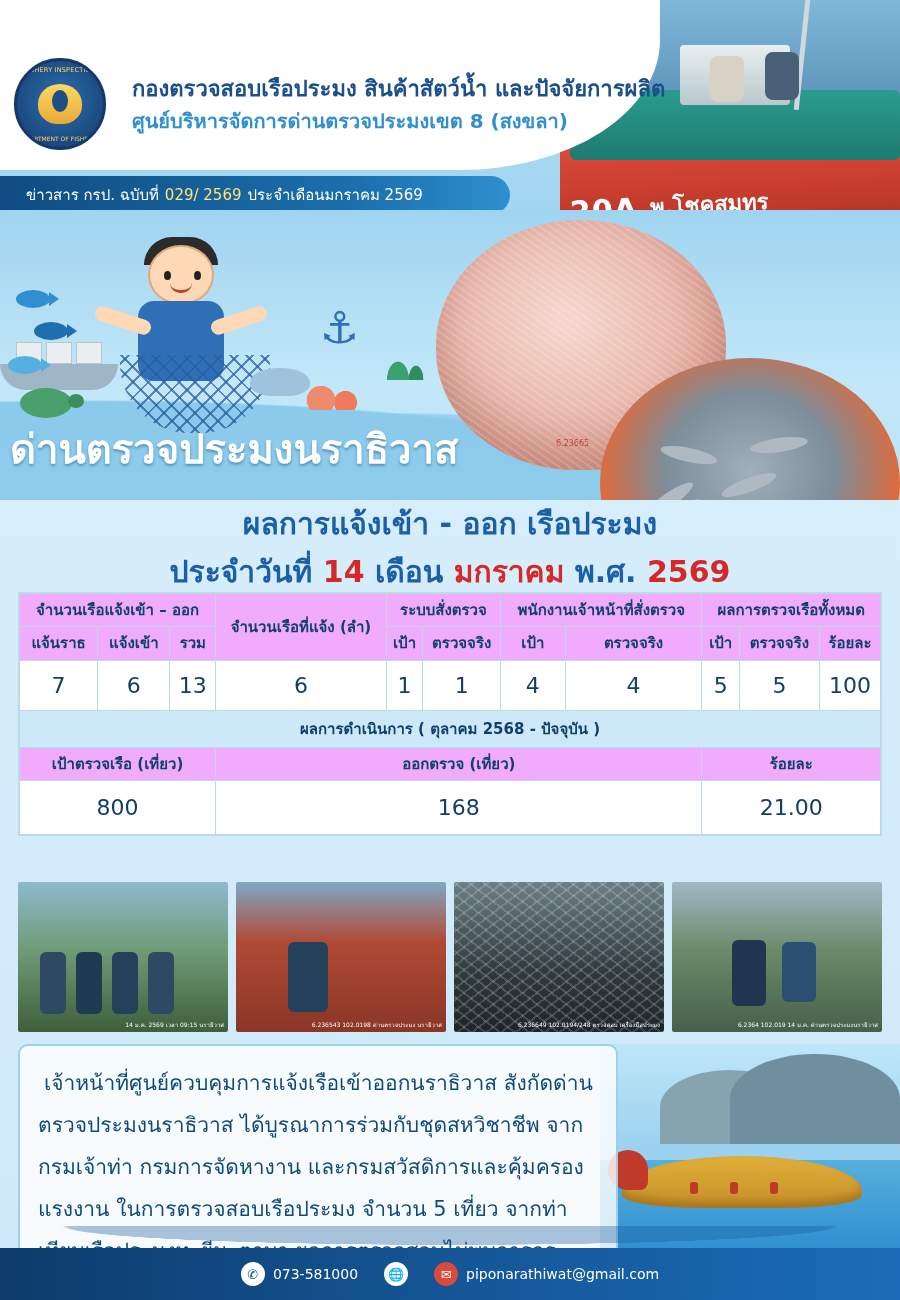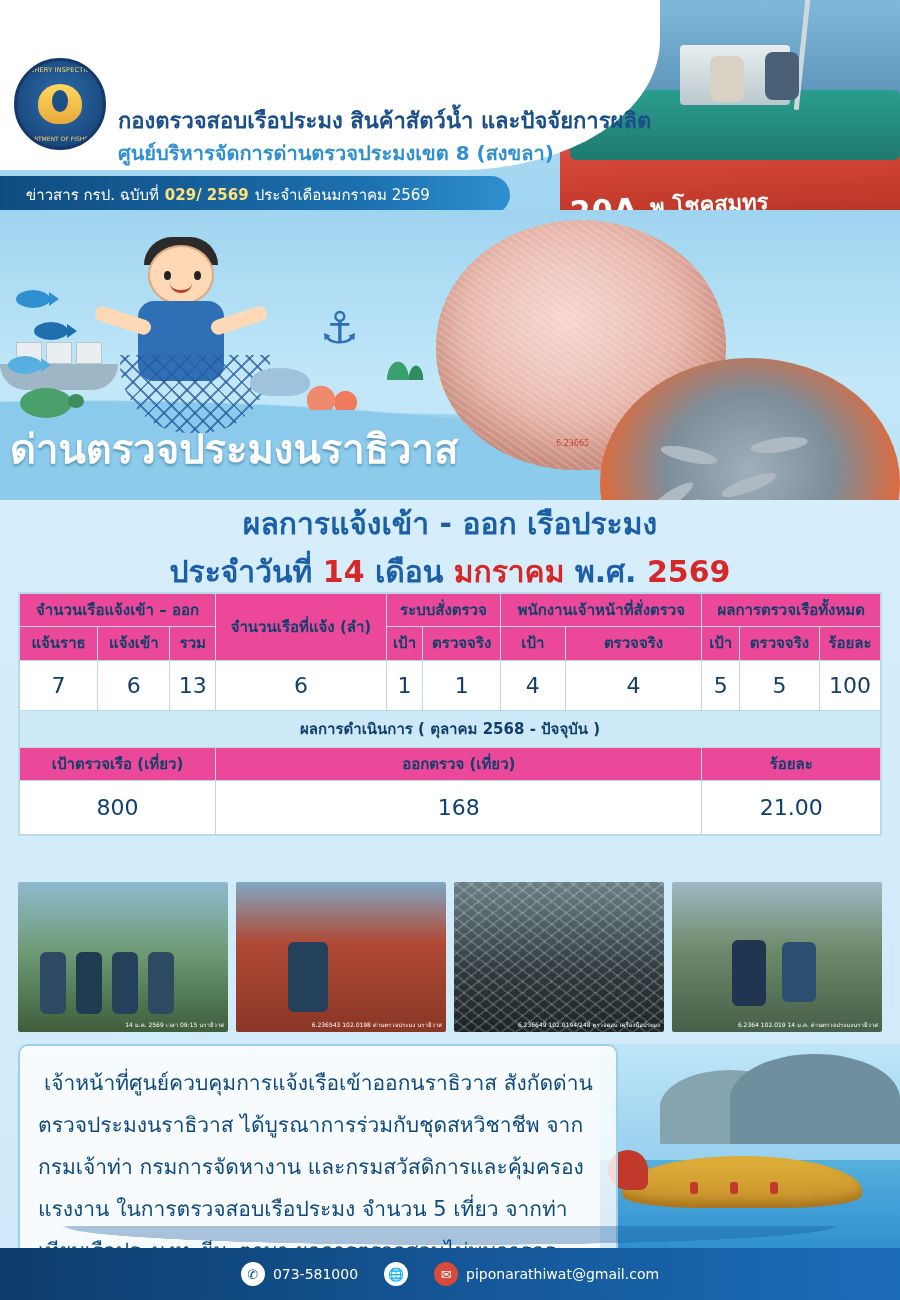--- a/index.html
+++ b/index.html
@@ -89,38 +89,38 @@
     width: 44px; height: 40px; border-radius: 50% 50% 45% 45%;
     background: linear-gradient(180deg,#ffd95e, #e8a93a);
     position: relative;
   }
   .logo .emblem:before{
     content:""; position:absolute; left:50%; top:6px; transform:translateX(-50%);
     width:16px;height:22px;border-radius:50%;
     background:#1d4f86;
   }
   .header-titles {
-    position: absolute; left: 118px; top: 72px; width: 520px; margin-top: 32px;
+    position: absolute; left: 132px; top: 72px; width: 520px;
   }
   .title-1 {
     font-size: 22px; font-weight: bold; color: #1b4f8a; line-height: 1.5;
     white-space: nowrap;
   }
   .title-2 {
     font-size: 20px; font-weight: bold; color: #2f8fd0; line-height: 1.6;
     white-space: nowrap;
   }
   .newsbar {
     position: absolute; left: 0; top: 176px; width: 510px; height: 38px;
     background: linear-gradient(90deg,#0f4c81 0%, #1b6fae 70%, #2f8fd0 100%);
     border-top-right-radius: 19px; border-bottom-right-radius: 19px;
     display: flex; align-items: center; padding-left: 26px;
     font-size: 15px; color: #ffffff; white-space: nowrap; gap: 6px;
   }
-  .newsbar .issue { color: #ffe27a; font-weight: bold; }
+  .newsbar .issue { color: #ffe27a; font-weight: normal; }
 
   
   .hero {
     position: absolute; top: 210px; left: 0; width: 900px; height: 290px;
     background: linear-gradient(180deg, #9fd4f0 0%, #bfe6f8 55%, #d8f0fc 100%);
     overflow: hidden;
   }
   .waves {
     position: absolute; left: 0; bottom: 0; width: 900px; height: 120px;
     background:
@@ -208,21 +208,21 @@
   
   .table-wrap {
     position:absolute; top:592px; left:18px; width:864px;
     border:1px solid #bcd9ea; background:#fff;
   }
   table { width:100%; border-collapse:collapse; }
   th, td {
     border:1px solid #bcd9ea; text-align:center; color:#103f6b;
   }
   th {
-    background:#ec4899; font-size:15px; font-weight:bold; padding:6px 4px; line-height:1.35;
+    background:#f0abfc; font-size:15px; font-weight:bold; padding:6px 4px; line-height:1.35;
   }
   td.valcell { background:#ffffff; font-size:22px; padding:12px 4px; color:#123f69; }
   tr.section th {
     background:#cde8f7; font-size:15px; padding:8px 4px;
   }
   td.val2 { font-size:22px; padding:14px 4px; background:#fff; }
 
   
   .photos { position:absolute; top:882px; left:18px; width:864px; height:150px; display:flex; gap:8px; }
   .photo { flex:1; border-radius:2px; position:relative; overflow:hidden; }

